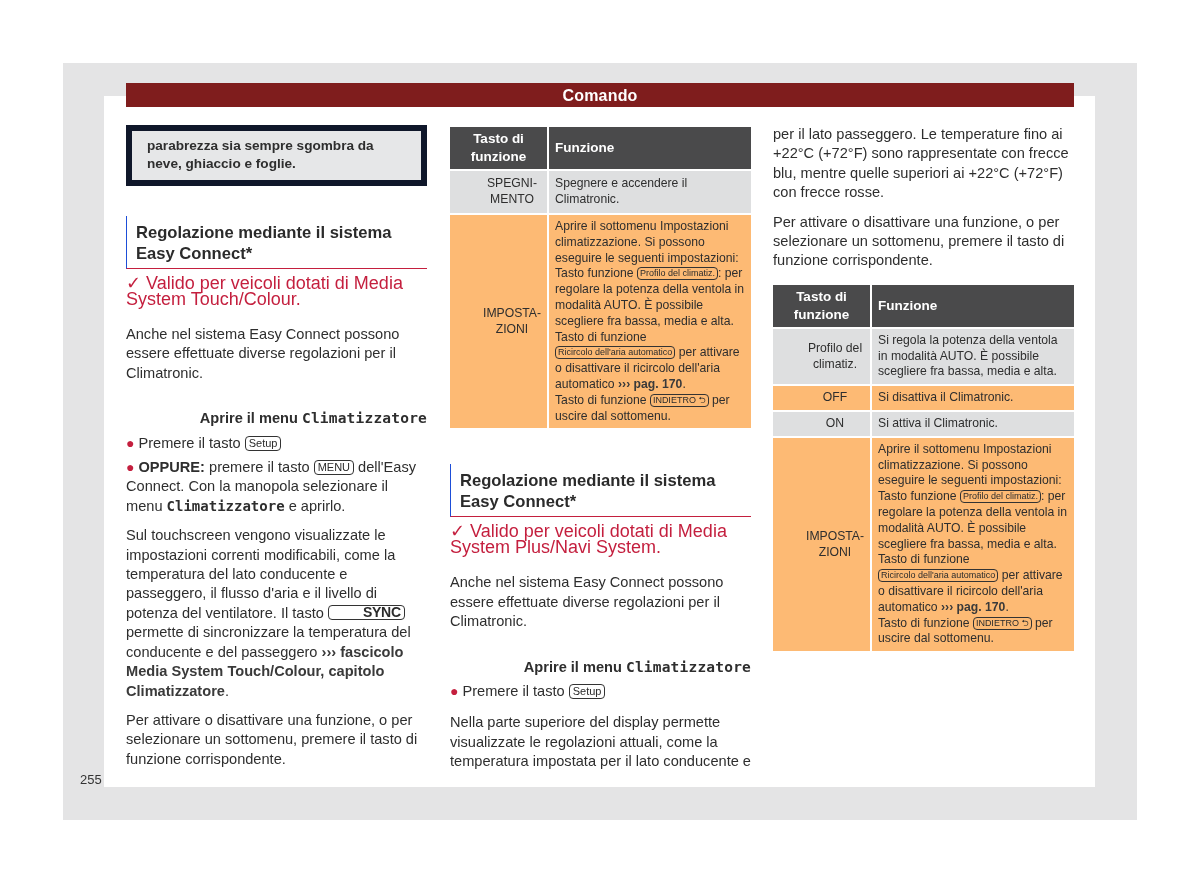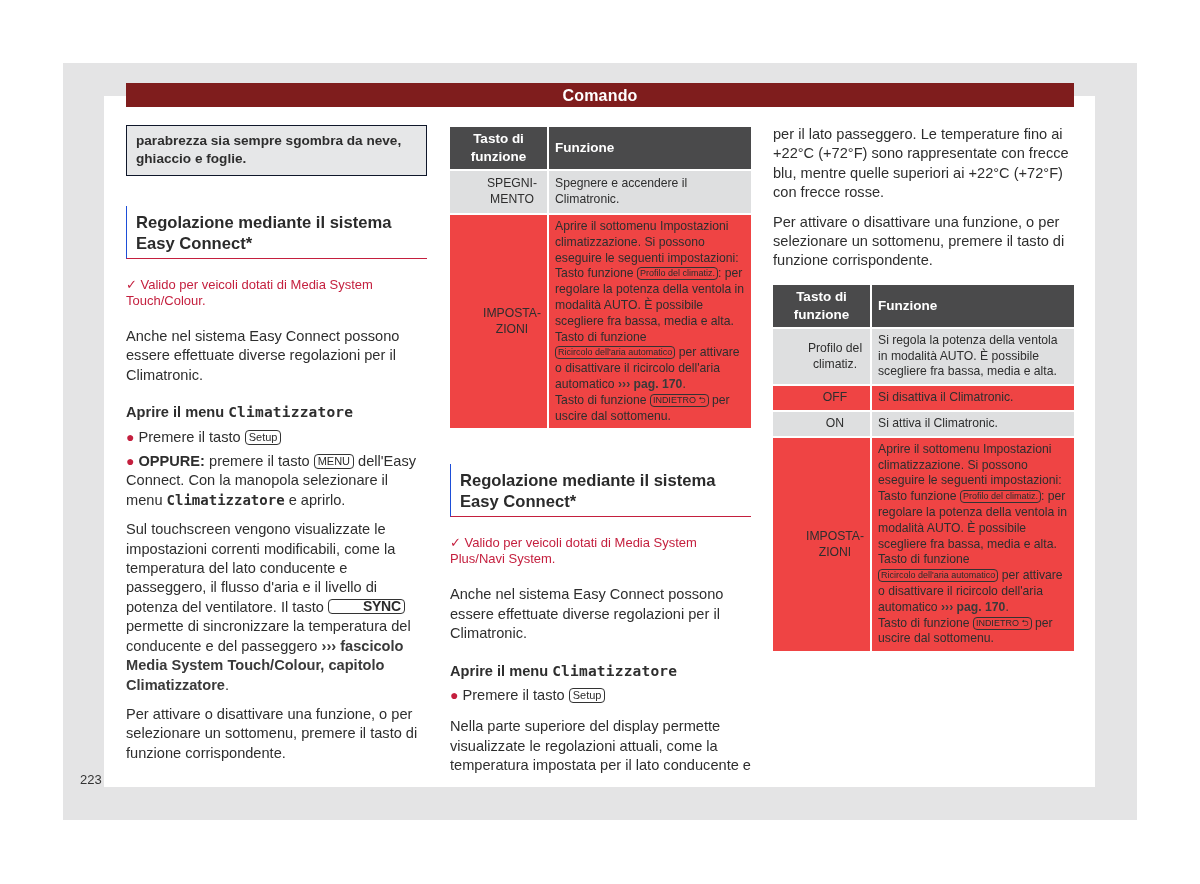--- a/index.html
+++ b/index.html
@@ -27,33 +27,33 @@
     position: absolute; left: 80px; top: 772px; font-size: 13px; color: #333;
   }
   .col {
     position: absolute; top: 125px; font-size: 14.6px; line-height: 19.4px; color: #2e2e2e;
   }
   .col1 { left: 126px; width: 301px; }
   .col2 { left: 450px; width: 301px; }
   .col3 { left: 773px; width: 301px; }
 
   .notebox {
-    background: #e6e7e8; border: 1px solid #0f172a;
-    padding: 6px 9px 7px 9px; font-weight: bold; font-size: 13.6px; line-height: 18px;
+    background: #e6e7e8; border: 6px solid #0f172a;
+    padding: 6px 9px 7px 15px; font-weight: bold; font-size: 13.6px; line-height: 18px;
   }
   .section-title {
     border-left: 1px solid #1d4ed8; border-bottom: 1px solid #c41f3e;
     padding: 6px 6px 4px 9px; font-size: 16.6px; font-weight: bold; line-height: 21px; color: #2b2b2b;
   }
   .validity {
-    color: #c41f3e; font-size: 13px; line-height: 16px; margin-top: 18px;
+    color: #c41f3e; font-size: 18px; line-height: 16px; margin-top: 6px;
   }
   p { margin: 0; }
   .para { margin-top: 10px; }
-  .subhead { font-weight: bold; font-size: 14.6px; margin-top: 18px; }
+  .subhead { font-weight: bold; font-size: 14.6px; margin-top: 26px; text-align: right; }
   .mono { font-family: "DejaVu Sans Mono", monospace; font-weight: bold; font-size: 14.5px; letter-spacing: 0.2px; }
   .mono-normal { font-family: "DejaVu Sans Mono", monospace; font-weight: bold; font-size: 14px; }
   .bullet { margin-top: 5px; }
   .bullet .dot { color: #c41f3e; font-size: 14px; margin-right: 4px; }
   .key {
     display: inline-block; border: 1.2px solid #333; border-radius: 4px;
     font-size: 11px; line-height: 13px; padding: 0 3px; vertical-align: 1px; color: #2b2b2b;
   }
   .key-sm { font-size: 9px; line-height: 11px; padding: 0 2px; border-radius: 4px; }
   .key-sync { font-weight: bold; font-size: 14px; letter-spacing: -0.3px; padding-left: 34px; }
@@ -61,21 +61,21 @@
 
   table.tbl { border-collapse: separate; border-spacing: 2px; width: 305px; margin-left: -2px; font-size: 12.2px; line-height: 15.8px; }
   table.tbl th {
     background: #4a4a4b; color: #ffffff; font-weight: bold; font-size: 13.5px; line-height: 18px;
     text-align: left; padding: 3px 6px;
   }
   table.tbl th.c1 { text-align: center; }
   table.tbl td { padding: 4px 6px; vertical-align: middle; }
   table.tbl td.c1 { text-align: center; width: 52px; padding-left: 33px; }
   tr.dark td { background: #dedfe0; }
-  tr.light td { background: #ef4444; }
+  tr.light td { background: #fdba74; }
 </style>
 </head>
 <body>
 
 <div class="frame"></div>
 <div class="page"></div>
 <div class="header-bar"><span>Comando</span></div>
 
 <div class="col col1">
   <div class="notebox">parabrezza sia sempre sgombra da neve, ghiaccio e foglie.</div>
@@ -160,13 +160,13 @@
         <span>Aprire il sottomenu Impostazioni climatizzazione. Si possono eseguire le seguenti impostazioni:</span><br>
         <span>Tasto funzione </span><span class="key key-sm">Profilo del climatiz.</span><span>: per regolare la potenza della ventola in modalità AUTO. È possibile scegliere fra bassa, media e alta.</span><br>
         <span>Tasto di funzione </span><br><span class="key key-sm">Ricircolo dell'aria automatico</span><span> per attivare o disattivare il ricircolo dell'aria automatico </span><span class="link">››› pag. 170</span><span>.</span><br>
         <span>Tasto di funzione </span><span class="key key-sm">INDIETRO ⮌</span><span> per uscire dal sottomenu.</span>
       </td>
     </tr>
   </tbody>
     </table>
 </div>
 
-<div class="page-num">223</div>
+<div class="page-num">255</div>
 
 </body></html>

